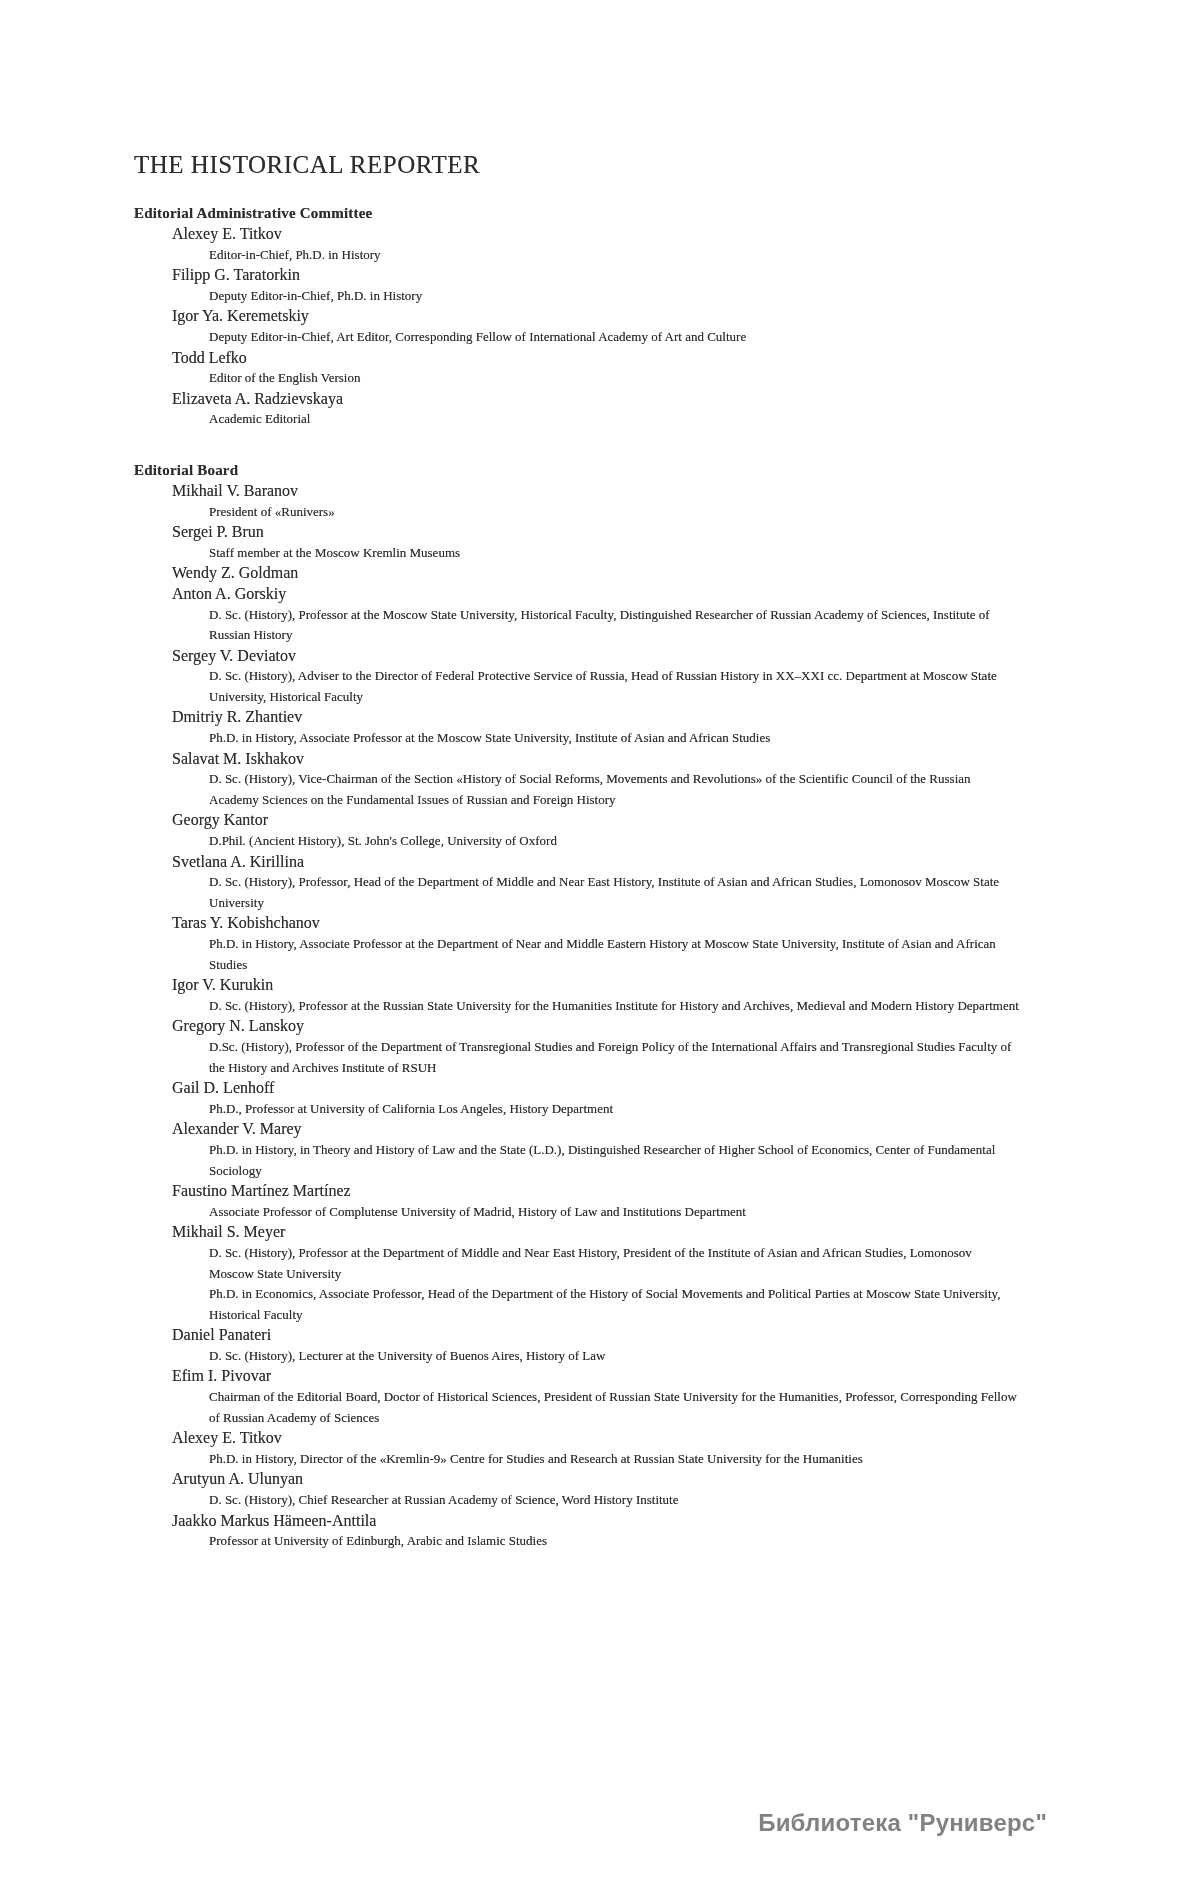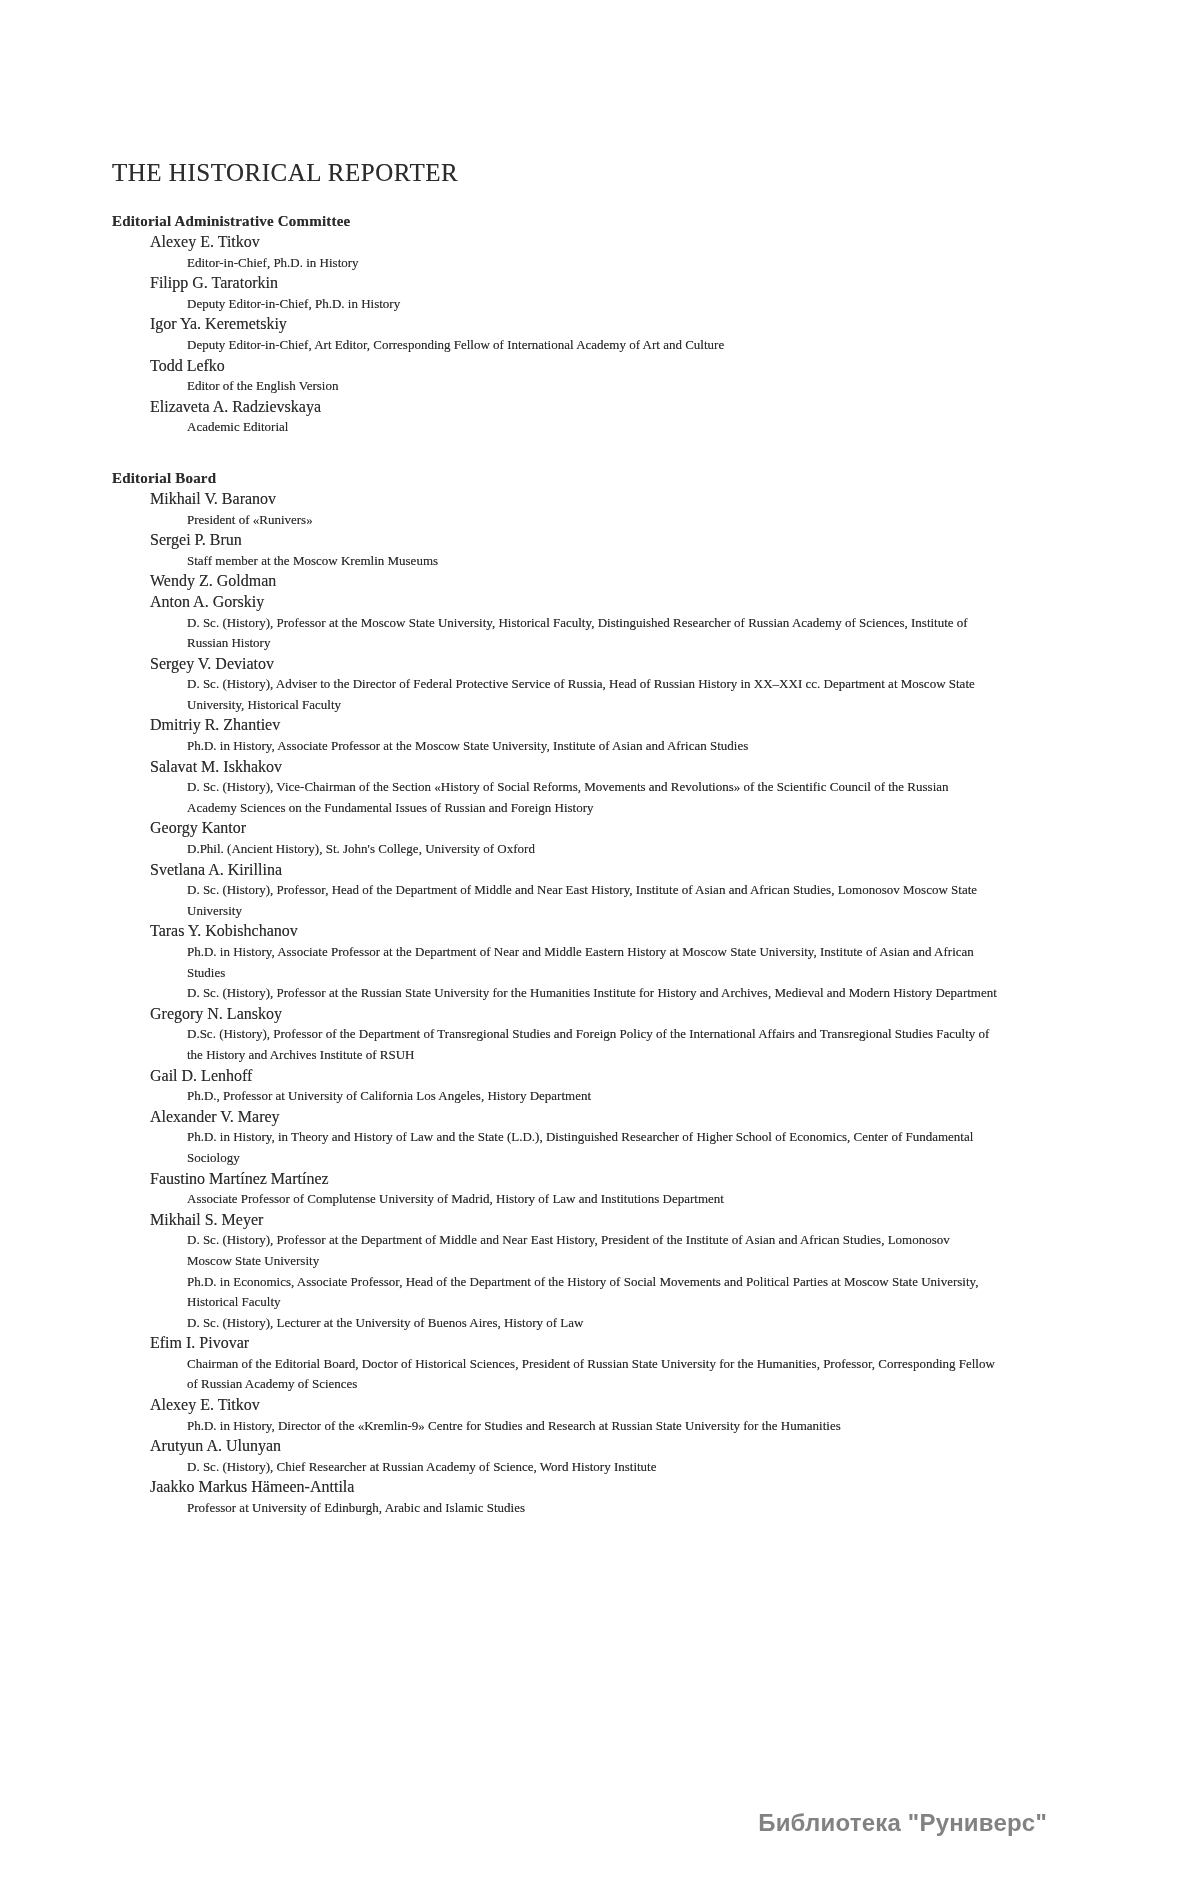--- a/index.html
+++ b/index.html
@@ -7,25 +7,24 @@
     position: relative;
     width: 1200px;
     height: 1877px;
     background: #ffffff;
     font-family: "Liberation Serif", "DejaVu Serif", serif;
     color: #2e2c2a;
     overflow: hidden;
   }
   .content {
     position: absolute;
-    left: 112px;
+    left: 134px;
     top: 150px;
     width: 990px;
     text-shadow: 0 0 0.6px rgba(46,44,42,0.55);
-    margin-top: 8px;
   }
   .page-title {
     font-size: 25px;
     line-height: 30px;
     font-weight: normal;
     letter-spacing: 0.5px;
     margin: 0 0 23px 0;
   }
   .board-section { margin: 0; }
   .board-section + .board-section { margin-top: 30px; }
@@ -124,20 +123,21 @@
           </div>
           <div class="member-entry">
             <div class="member-name">Svetlana A. Kirillina</div>
             <div class="member-role">D. Sc. (History), Professor, Head of the Department of Middle and Near East History, Institute of Asian and African Studies, Lomonosov Moscow State University</div>
           </div>
           <div class="member-entry">
             <div class="member-name">Taras Y. Kobishchanov</div>
             <div class="member-role">Ph.D. in History, Associate Professor at the Department of Near and Middle Eastern History at Moscow State University, Institute of Asian and African Studies</div>
           </div>
           <div class="member-entry">
+            <div class="member-name">Igor V. Kurukin</div>
             <div class="member-role">D. Sc. (History), Professor at the Russian State University for the Humanities Institute for History and Archives, Medieval and Modern History Department</div>
           </div>
           <div class="member-entry">
             <div class="member-name">Gregory N. Lanskoy</div>
             <div class="member-role">D.Sc. (History), Professor of the Department of Transregional Studies and Foreign Policy of the International Affairs and Transregional Studies Faculty of the History and Archives Institute of RSUH</div>
           </div>
           <div class="member-entry">
             <div class="member-name">Gail D. Lenhoff</div>
             <div class="member-role">Ph.D., Professor at University of California Los Angeles, History Department</div>
           </div>
@@ -150,20 +150,21 @@
             <div class="member-role">Associate Professor of Complutense University of Madrid, History of Law and Institutions Department</div>
           </div>
           <div class="member-entry">
             <div class="member-name">Mikhail S. Meyer</div>
             <div class="member-role">D. Sc. (History), Professor at the Department of Middle and Near East History, President of the Institute of Asian and African Studies, Lomonosov Moscow State University</div>
           </div>
           <div class="member-entry">
             <div class="member-role">Ph.D. in Economics, Associate Professor, Head of the Department of the History of Social Movements and Political Parties at Moscow State University, Historical Faculty</div>
           </div>
           <div class="member-entry">
+            <div class="member-name">Daniel Panateri</div>
             <div class="member-role">D. Sc. (History), Lecturer at the University of Buenos Aires, History of Law</div>
           </div>
           <div class="member-entry">
             <div class="member-name">Efim I. Pivovar</div>
             <div class="member-role">Chairman of the Editorial Board, Doctor of Historical Sciences, President of Russian State University for the Humanities, Professor, Corresponding Fellow of Russian Academy of Sciences</div>
           </div>
           <div class="member-entry">
             <div class="member-name">Alexey E. Titkov</div>
             <div class="member-role">Ph.D. in History, Director of the «Kremlin-9» Centre for Studies and Research at Russian State University for the Humanities</div>
           </div>

